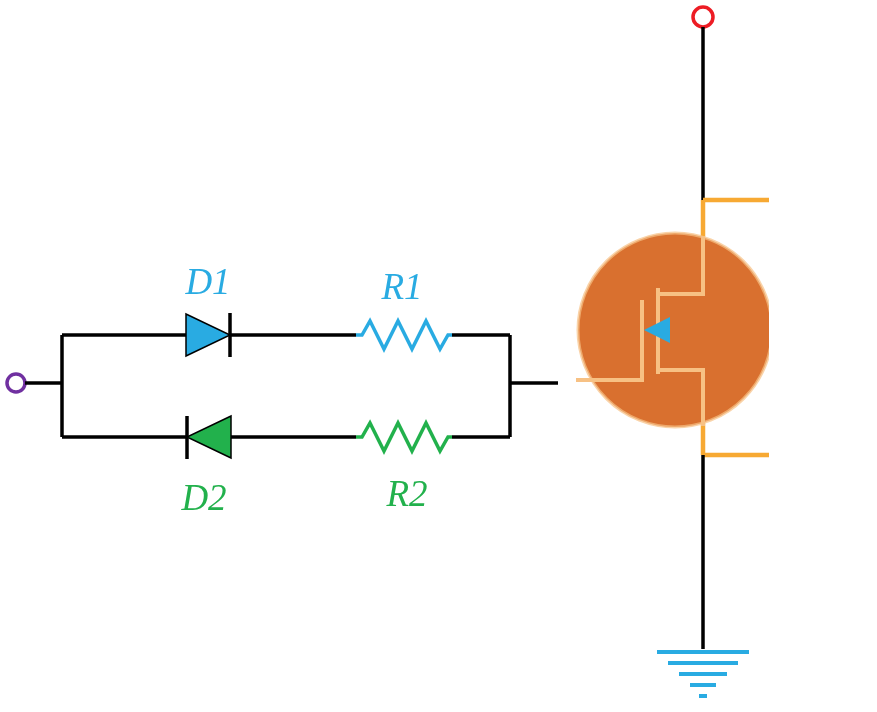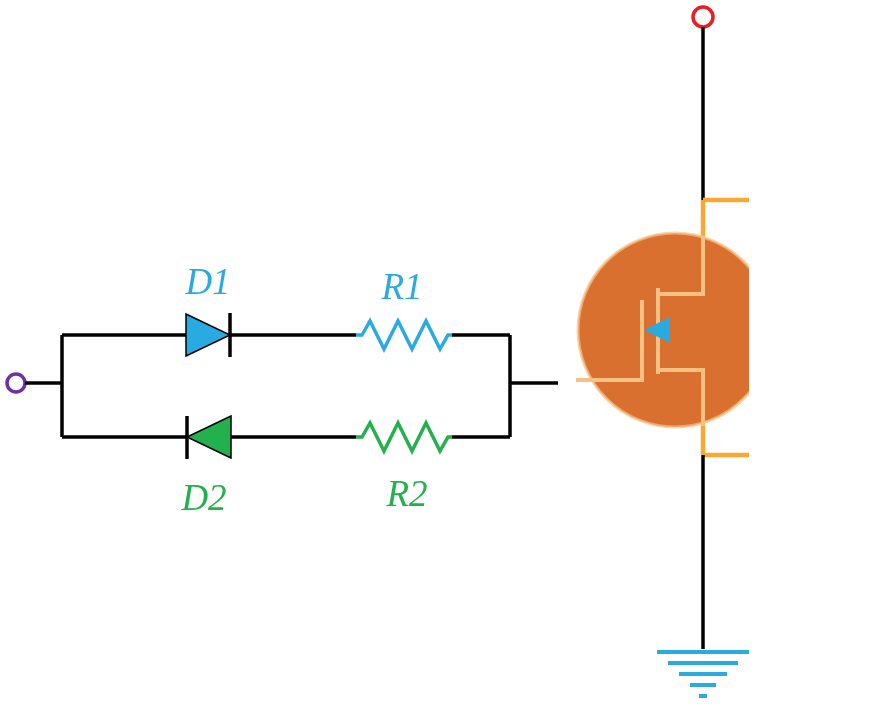--- a/index.html
+++ b/index.html
@@ -1,17 +1,17 @@
 <!DOCTYPE html>
 <html style="--wire: #000000; --cyan: #29abe2; --green: #22b14c; --purple: #7030a0; --red: #ed1c24; --amber: #f7a933; --mosfet_fill: #d9702f; --mosfet_symbol: #f7c184; --ground: #29abe2;"><head>
 <meta charset="utf-8">
 <style>
   html,body{margin:0;padding:0;background:#ffffff;}
   .stage{position:relative;width:749px;height:712px;background:#ffffff;overflow:hidden;
-         font-family:"Liberation Serif", serif;}
+         font-family:"Liberation Serif", serif;padding-left:20px;}
   svg{position:absolute;left:0;top:0;}
   .wire{stroke:var(--wire);stroke-width:3.5;fill:none;}
   .wire-amber{stroke:var(--amber);stroke-width:4.5;fill:none;}
   .wire-amber-thick{stroke:var(--amber);stroke-width:9;fill:none;}
   .sym{stroke:var(--mosfet_symbol);stroke-width:4;fill:none;stroke-linecap:square;}
   .terminal{fill:#ffffff;stroke-width:3.5;}
   .lbl{font-family:"Liberation Serif", serif;font-style:italic;font-size:37px;text-anchor:middle;}
   .lbl-cyan{fill:var(--cyan);}
   .lbl-green{fill:var(--green);}
   .gnd{stroke:var(--ground);stroke-width:4;fill:none;stroke-linecap:butt;}

